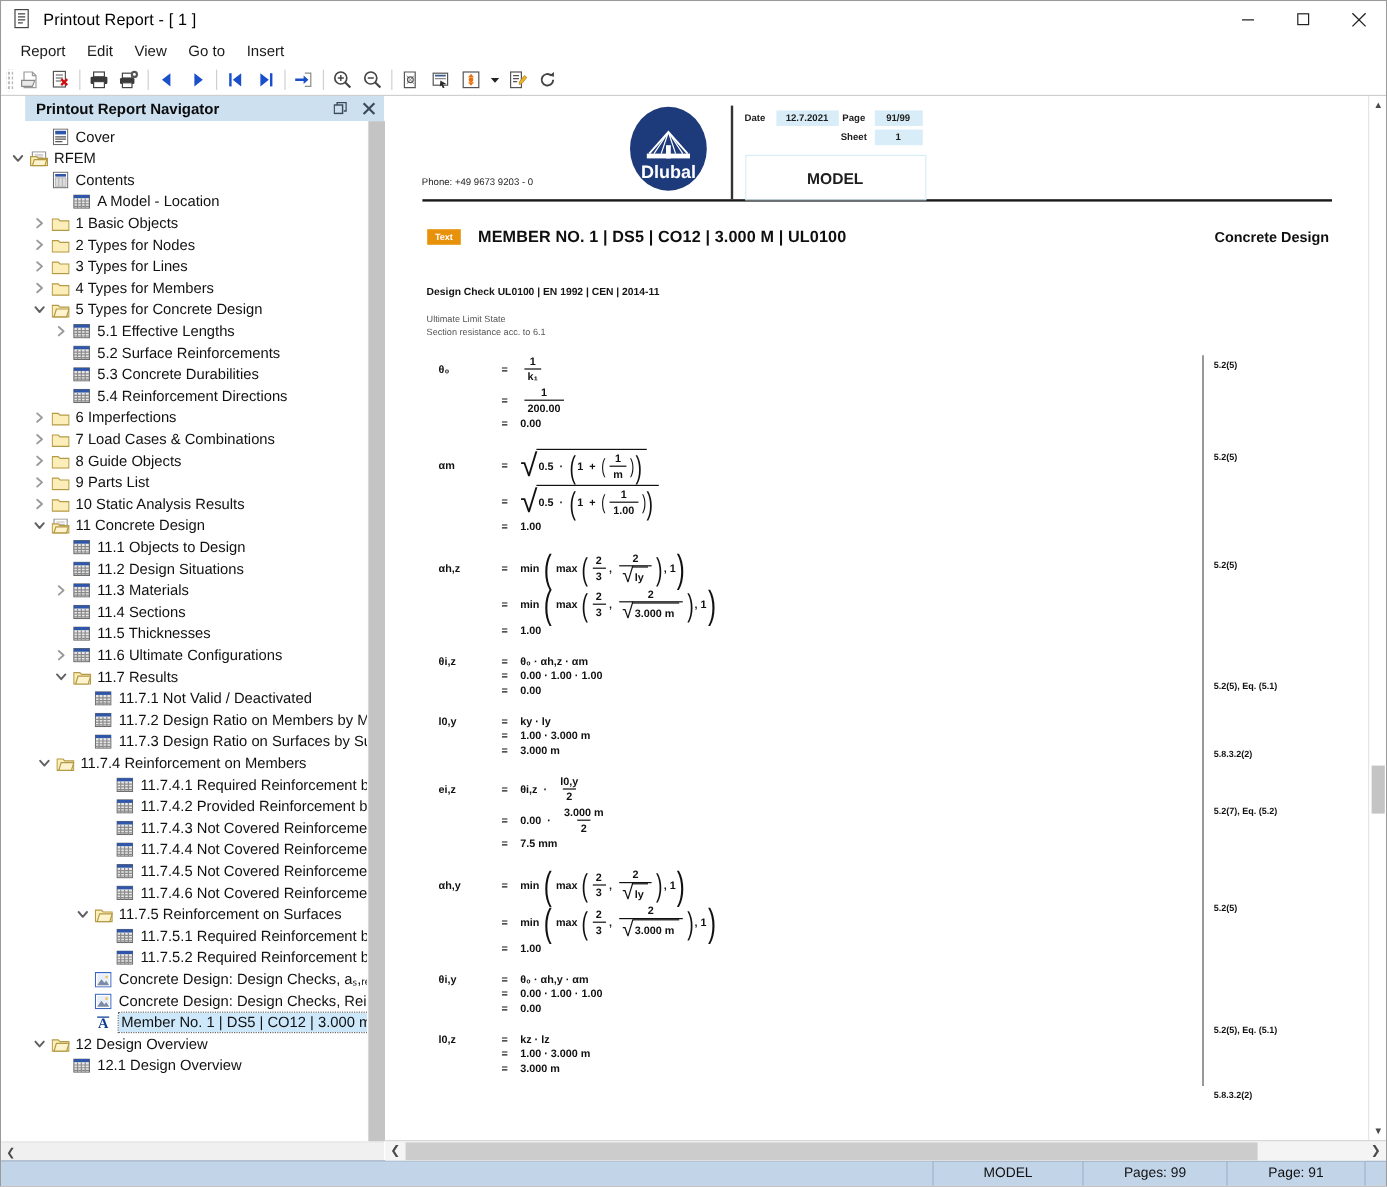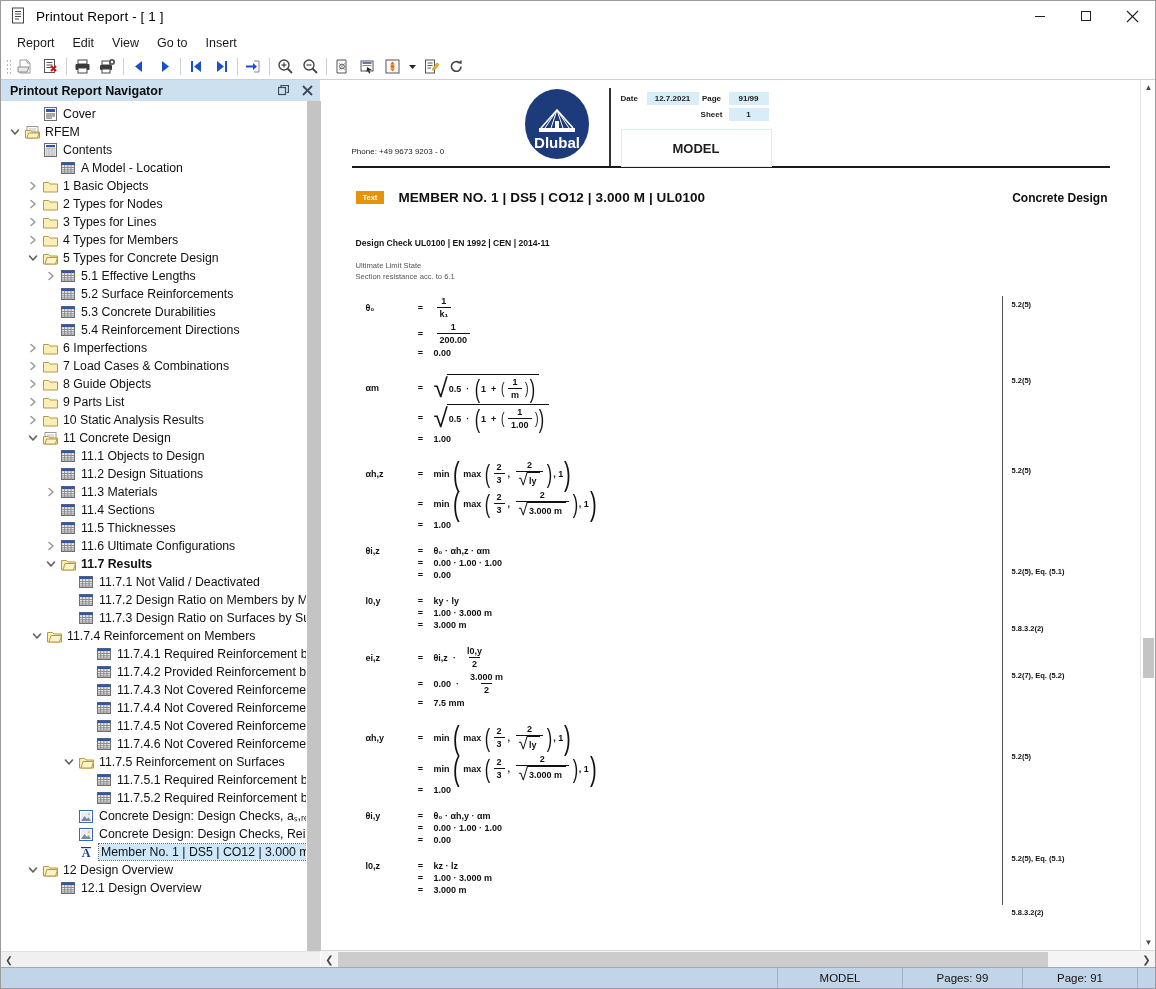--- a/index.html
+++ b/index.html
@@ -90,20 +90,21 @@
     width: 320px; min-width: 320px;
     display: flex; flex-direction: column;
     border-right: 1px solid #ffffff;
     background: #ffffff;
   }
   .nav-header {
     height: 21px; min-height: 21px;
     background: #cce0f0;
     display: flex; align-items: center;
     padding: 0 6px 0 9px;
+    margin-left: 20px;
   }
   .nav-header .nav-title {
     font-size: 12.5px; font-weight: bold; color: #0b0b0b;
   }
   .nav-header .nav-btns { margin-left: auto; display: flex; gap: 10px; align-items:center; }
   .nav-hbtn { width: 14px; height: 14px; display:flex; align-items:center; justify-content:center; color:#3b4a5a;}
   .nav-hbtn svg { display:block; }
 
   .tree-wrap {
     flex: 1; position: relative; min-height: 0;
@@ -887,21 +888,21 @@
                   <line x1="3.6" y1="3.2" x2="3.6" y2="11.5" stroke="#8b8b8b"></line>
                   <line x1="6.8" y1="3.2" x2="6.8" y2="11.5" stroke="#8b8b8b"></line>
                   <line x1="10" y1="3.2" x2="10" y2="11.5" stroke="#8b8b8b"></line>
                   <line x1="0.5" y1="5.5" x2="13.5" y2="5.5" stroke="#8b8b8b"></line>
                   <line x1="0.5" y1="7.8" x2="13.5" y2="7.8" stroke="#8b8b8b"></line>
                   <line x1="0.5" y1="10" x2="13.5" y2="10" stroke="#8b8b8b"></line>
                 </svg>
               </span>
               <span class="tree-label">11.6 Ultimate Configurations</span>
             </div>
-            <div class="tree-row" style="padding-left: 42px; font-weight: bold;">
+            <div class="tree-row" style="padding-left: 42px;">
               <span class="twisty">
                 <svg width="10" height="10" viewBox="0 0 10 10">
                   <polyline points="1.5,3 5,7 8.5,3" fill="none" stroke="#606060" stroke-width="1.6" stroke-linecap="round" stroke-linejoin="round"></polyline>
                 </svg>
               </span>
               <span class="tnode-icon">
                 <svg width="15" height="13" viewBox="0 0 15 13">
                   <path d="M0.5 2.5h5l1.5 1.5h7.5v8H0.5z" fill="#fbeeb8" stroke="#b59a45"></path>
                   <path d="M2 12 L4 5.5h10.5L12.5 12z" fill="#fdf4cd" stroke="#b59a45"></path>
                 </svg>

